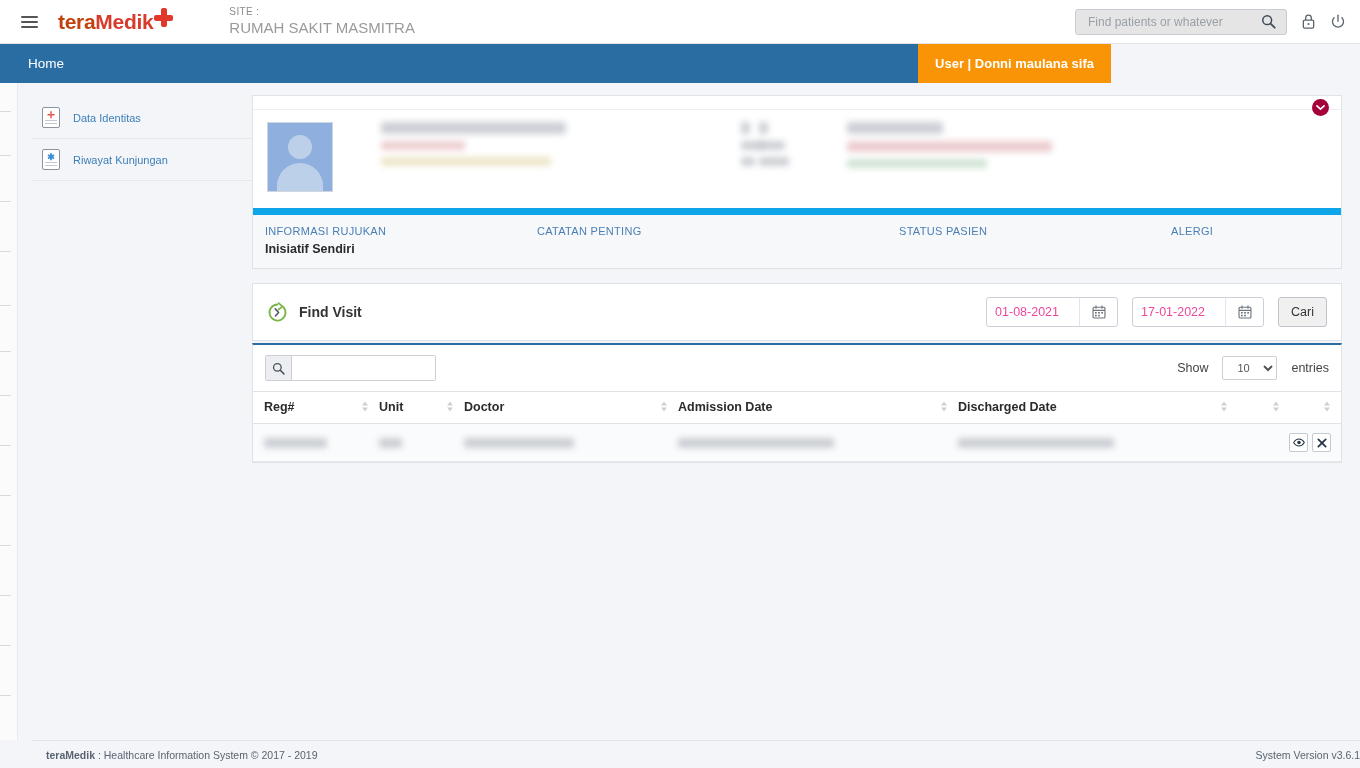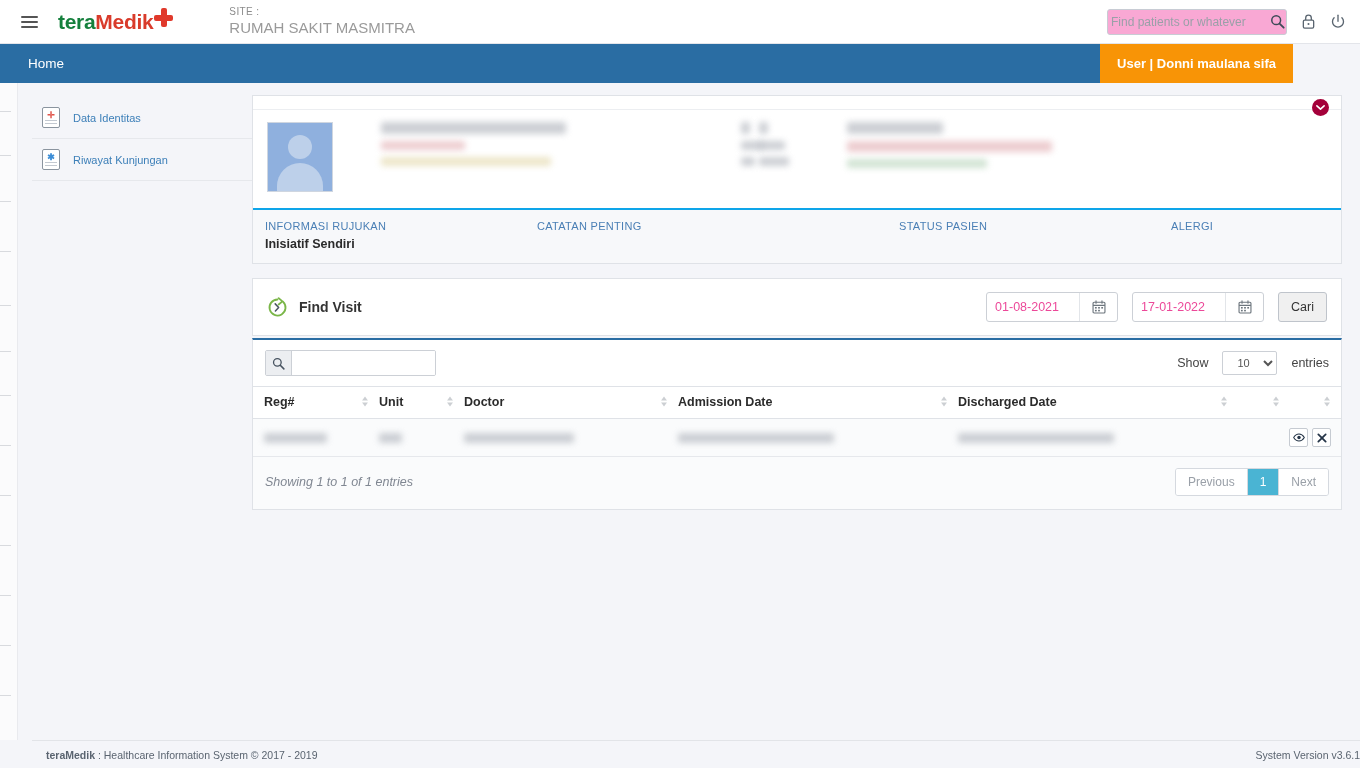--- a/index.html
+++ b/index.html
@@ -22,53 +22,53 @@
   .hamburger {
     width: 42px; height: 44px; display: flex; flex-direction: column;
     justify-content: center; align-items: center; gap: 3px; cursor: pointer;
     margin-left: 8px;
   }
   .hamburger span { display:block; width: 17px; height: 2px; background: #555; border-radius: 1px; }
   .brand {
     margin-left: 8px; display: flex; align-items: center;
     font-size: 21px; font-weight: bold; letter-spacing: -0.3px; user-select: none;
   }
-  .brand .tera { color: #15803d; }
+  .brand .tera { color: #c2410c; }
   .brand .medik { color: #d93b2b; }
   .brand .cross {
     position: relative; width: 19px; height: 19px; margin-left: 1px; margin-top: -8px;
   }
   .brand .cross i {
     position: absolute; background: #e0392b; border-radius: 2px; display: block;
   }
   .brand .cross i.v { left: 6.6px; top: 0; width: 6px; height: 19px; }
   .brand .cross i.h { left: 0; top: 6.6px; width: 19px; height: 6px; }
 
   .site-block { margin-left: 56px; line-height: 1.1; }
   .site-label { font-size: 10px; color: #8b8b8b; letter-spacing: .4px; }
   .site-name { font-size: 15px; color: #9a9a9a; margin-top: 3px; }
 
   .top-right {
     margin-left: auto; display: flex; align-items: center; gap: 14px; padding-right: 14px;
   }
   .search-wrap {
-    display: flex; align-items: center; height: 26px; width: 180px;
-    border: 1px solid #c8ccd4; border-radius: 3px; background: #f9a8d4; padding: 0 1px;
+    display: flex; align-items: center; height: 26px; width: 212px;
+    border: 1px solid #c8ccd4; border-radius: 3px; background: #e5e5e5; padding: 0 10px;
   }
   .search-wrap input {
     border: 0; outline: none; flex: 1; font-size: 12px; color: #555;
     font-family: "Liberation Sans", sans-serif; background: transparent;
   }
   .search-wrap input::placeholder { color: #9aa0a8; }
   .ic { color: #5a6570; display: inline-flex; align-items: center; justify-content: center; cursor: pointer; }
   .ic svg { display: block; }
 
   
   .navbar {
-    position: absolute; left: 0; top: 44px; width: 1293px; height: 39px;
+    position: absolute; left: 0; top: 44px; width: 1111px; height: 39px;
     background: #2a6da3; display: flex; align-items: stretch;
   }
   .navbar .home {
     color: #fff; font-size: 13.5px; display: flex; align-items: center;
     padding: 0 16px; margin-left: 12px; cursor: pointer;
   }
   .user-badge {
     margin-left: auto; background: #f89406; color: #fff; font-size: 13px; font-weight: bold;
     display: flex; align-items: center; padding: 0 17px; cursor: pointer;
   }
@@ -125,21 +125,21 @@
   .redact { background: #cfd2d8; border-radius: 2px; filter: blur(3.2px); opacity: .72; }
   .redact.pink { background: #e6b9bd; }
   .redact.yellow { background: #e6dcb4; }
   .redact.green { background: #bfd9c2; }
   .redact.dark { background: #b9bdc4; }
 
   .p-col { padding-left: 48px; }
   .p-col .redact { margin-bottom: 7px; }
 
   .info-row {
-    display: flex; background: #f7f8fa; border-top: 2px solid #0ea5e9;
+    display: flex; background: #f7f8fa; border-top: 7px solid #0ea5e9;
     padding: 10px 12px 12px 12px;
   }
   .info-cell { flex: none; }
   .info-cell .lab { color: #4a7fb5; font-size: 11px; letter-spacing: .3px; }
   .info-cell .val { color: #2b2b2b; font-size: 12.5px; font-weight: bold; margin-top: 5px; }
 
   
   .visit-panel { margin-top: 14px; display: flex; align-items: center; padding: 13px 14px; }
   .hist-ico { width: 21px; height: 21px; flex: none; }
   .visit-title { font-size: 14px; font-weight: bold; color: #333; margin-left: 11px; }
@@ -494,28 +494,20 @@
                       <line x1="1.6" y1="1.6" x2="10.4" y2="10.4" stroke="#243447" stroke-width="2.1" stroke-linecap="round"></line>
                       <line x1="10.4" y1="1.6" x2="1.6" y2="10.4" stroke="#243447" stroke-width="2.1" stroke-linecap="round"></line>
                     </svg>
                 </span>
               </div>
             </td>
           </tr>
         </tbody>
       </table>
 
-      <div class="table-foot">
-        <div class="foot-info">Showing 1 to 1 of 1 entries</div>
-        <div class="pager">
-          <div>Previous</div>
-          <div class="active">1</div>
-          <div>Next</div>
-        </div>
-      </div>
     </div>
   </div>
 
   <div class="pagefoot">
     <div>
       <b>teraMedik</b><span> : Healthcare Information System © 2017 - 2019</span>
     </div>
     <div class="right">System Version v3.6.1</div>
   </div>
 

